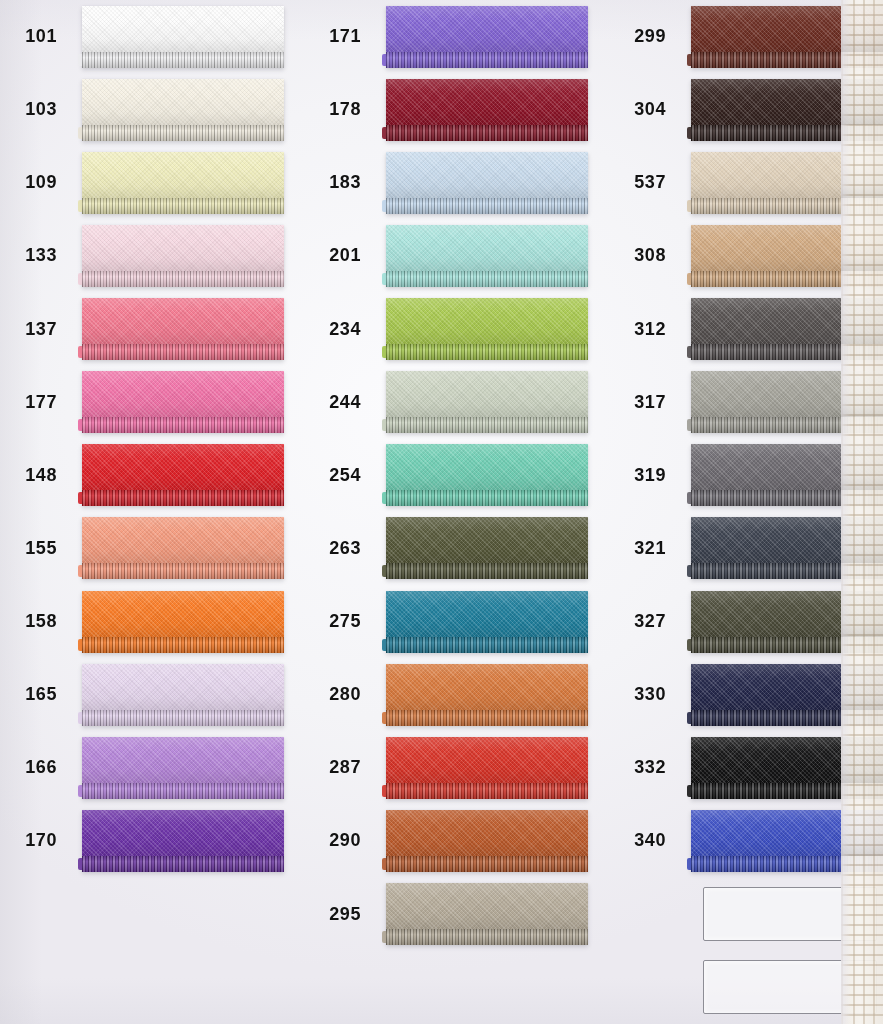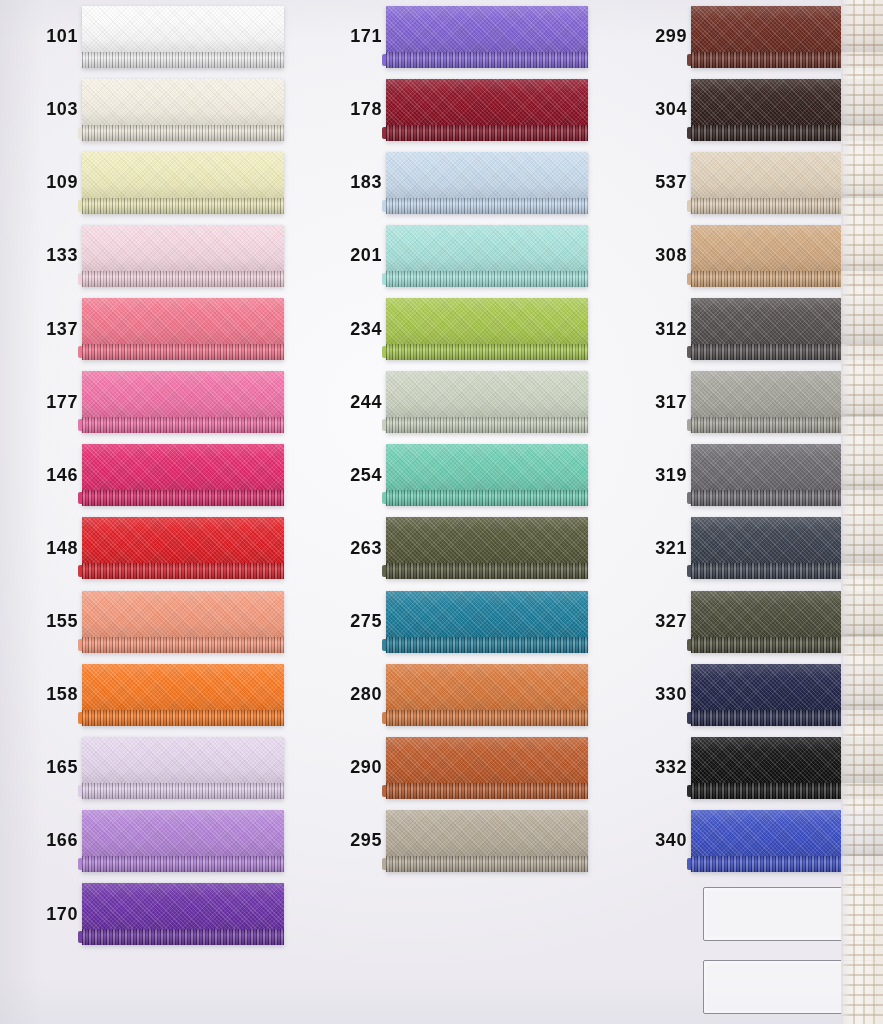--- a/index.html
+++ b/index.html
@@ -86,21 +86,21 @@
     position: relative;
     height: 73.14px;
     display: flex;
     align-items: center;
   }
 
   .row-label {
     width: 82px;
     flex: 0 0 82px;
     text-align: right;
-    padding-right: 4px;
+    padding-right: 25px;
     box-sizing: border-box;
     font-size: 18px;
     font-weight: bold;
     color: #121212;
     letter-spacing: .6px;
     font-family: "Liberation Sans", sans-serif;
     text-shadow: 0 0 1px rgba(255,255,255,.7);
   }
 
   
@@ -273,28 +273,20 @@
       </div>
       <div class="swatch-row">
         <div class="row-label">177</div>
         <div class="swatch" title="bright-pink (#f272a8)">
           <div class="tape-nub" style="background: rgb(233, 96, 155);"></div>
           <div class="tape" style="background: rgb(242, 114, 168);"></div>
           <div class="coil" style="background: rgb(233, 96, 155);"></div>
         </div>
       </div>
       <div class="swatch-row">
-        <div class="row-label">146</div>
-        <div class="swatch" title="magenta (#e32b6d)">
-          <div class="tape-nub" style="background: rgb(213, 31, 97);"></div>
-          <div class="tape" style="background: rgb(227, 43, 109);"></div>
-          <div class="coil" style="background: rgb(213, 31, 97);"></div>
-        </div>
-      </div>
-      <div class="swatch-row">
         <div class="row-label">148</div>
         <div class="swatch" title="red (#e01f26)">
           <div class="tape-nub" style="background: rgb(207, 21, 32);"></div>
           <div class="tape" style="background: rgb(224, 31, 38);"></div>
           <div class="coil" style="background: rgb(207, 21, 32);"></div>
         </div>
       </div>
       <div class="swatch-row">
         <div class="row-label">155</div>
         <div class="swatch" title="salmon (#f59b7e)">
@@ -411,20 +403,28 @@
       </div>
       <div class="swatch-row">
         <div class="row-label">280</div>
         <div class="swatch" title="burnt-orange (#d9793c)">
           <div class="tape-nub" style="background: rgb(205, 108, 48);"></div>
           <div class="tape" style="background: rgb(217, 121, 60);"></div>
           <div class="coil" style="background: rgb(205, 108, 48);"></div>
         </div>
       </div>
       <div class="swatch-row">
+        <div class="row-label">287</div>
+        <div class="swatch" title="tomato-red (#d93226)">
+          <div class="tape-nub" style="background: rgb(204, 40, 29);"></div>
+          <div class="tape" style="background: rgb(217, 50, 38);"></div>
+          <div class="coil" style="background: rgb(204, 40, 29);"></div>
+        </div>
+      </div>
+      <div class="swatch-row">
         <div class="row-label">290</div>
         <div class="swatch" title="rust (#bd5a2a)">
           <div class="tape-nub" style="background: rgb(174, 79, 34);"></div>
           <div class="tape" style="background: rgb(189, 90, 42);"></div>
           <div class="coil" style="background: rgb(174, 79, 34);"></div>
         </div>
       </div>
       <div class="swatch-row">
         <div class="row-label">295</div>
         <div class="swatch" title="taupe (#b6ac9a)">

